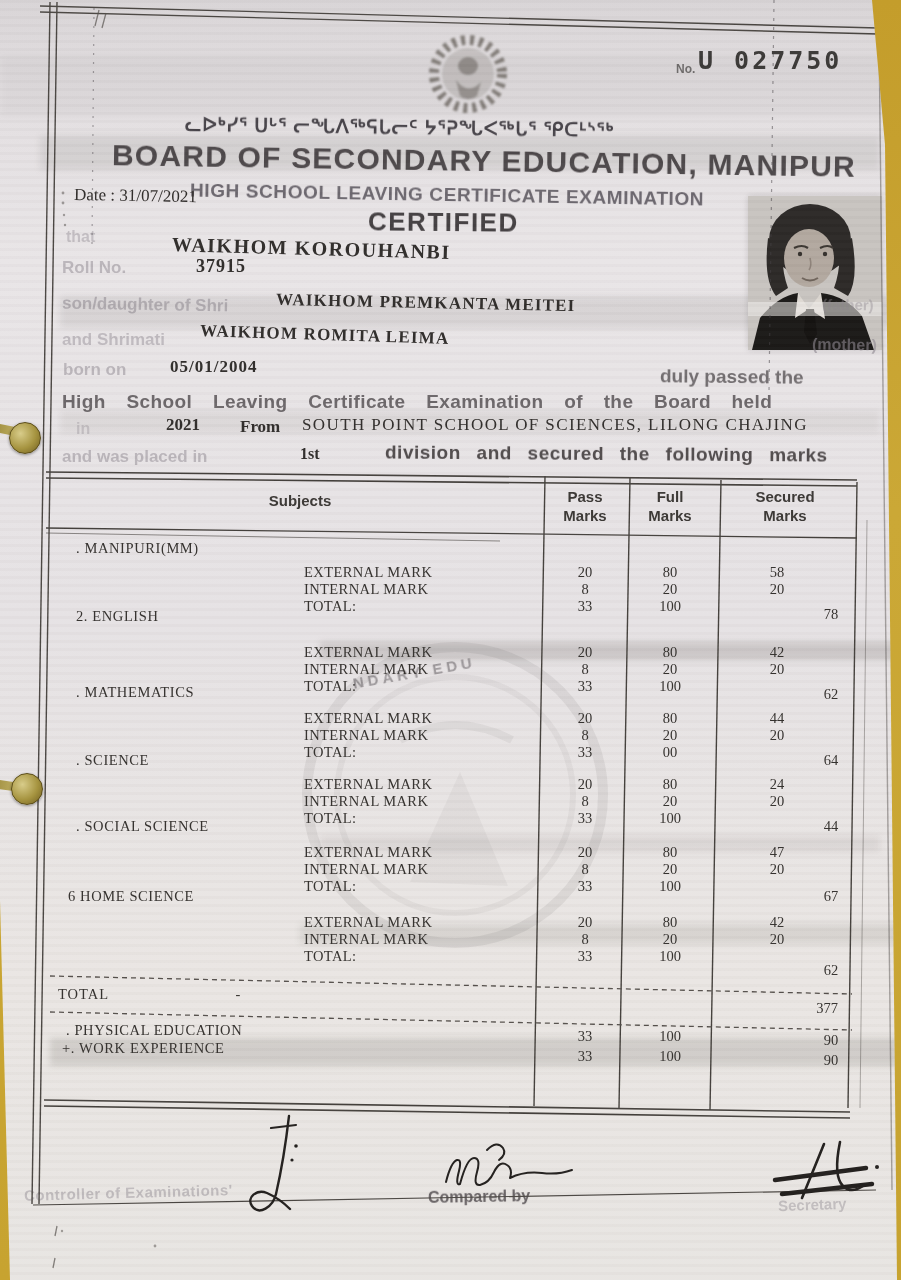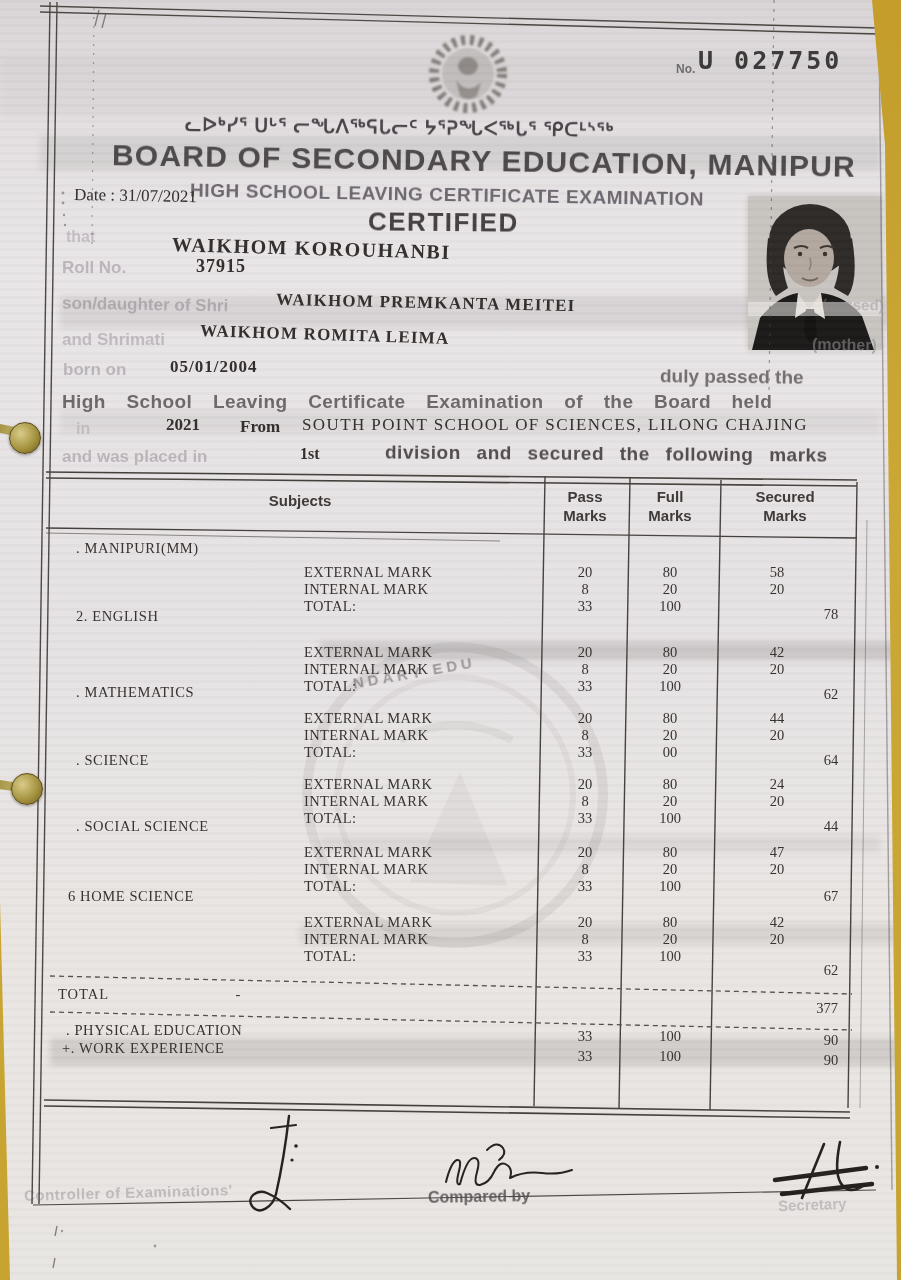--- a/index.html
+++ b/index.html
@@ -86,21 +86,21 @@
     <div class="abs" style="left:368px;top:207px;font-size:26px;font-weight:bold;letter-spacing:1.5px;color:#444042;transform:rotate(.5deg);filter:blur(.5px);">CERTIFIED</div>
 
     <span class="abs pre" style="left:66px;top:228px;font-size:16px;opacity:.4;">that</span>
     <span class="abs typ" style="left:172px;top:237px;font-size:20px;font-weight:bold;letter-spacing:1.5px;transform:rotate(1.6deg);">WAIKHOM KOROUHANBI</span>
 
     <span class="abs pre" style="left:62px;top:258px;font-size:17px;opacity:.5;">Roll No.</span>
     <span class="abs typ" style="left:196px;top:256px;font-size:18px;font-weight:bold;letter-spacing:1px;">37915</span>
 
     <span class="abs pre" style="left:62px;top:295px;font-size:17px;opacity:.55;transform:rotate(1deg);">son/daughter of Shri</span>
     <span class="abs typ" style="left:276px;top:293px;font-size:17px;font-weight:bold;letter-spacing:1.2px;transform:rotate(1.2deg);">WAIKHOM PREMKANTA MEITEI</span>
-    <span class="abs pre" style="left:822px;top:296px;font-size:15px;opacity:.4;transform:rotate(1deg);z-index:3;">(passed)</span>
+    <span class="abs pre" style="left:822px;top:296px;font-size:15px;opacity:.4;transform:rotate(1deg);z-index:3;">(father)</span>
 
     <span class="abs pre" style="left:62px;top:330px;font-size:17px;opacity:.45;">and Shrimati</span>
     <span class="abs typ" style="left:200px;top:325px;font-size:17px;font-weight:bold;letter-spacing:1.2px;transform:rotate(1.8deg);">WAIKHOM ROMITA LEIMA</span>
     <span class="abs pre" style="left:812px;top:336px;font-size:16px;opacity:.6;transform:rotate(1deg);z-index:3;">(mother)</span>
 
     <span class="abs pre" style="left:63px;top:360px;font-size:17px;opacity:.5;">born on</span>
     <span class="abs typ" style="left:170px;top:357px;font-size:17px;font-weight:bold;letter-spacing:1px;">05/01/2004</span>
     <span class="abs" style="left:660px;top:366px;font-size:19px;font-weight:bold;color:rgba(85,80,82,.8);transform:rotate(.6deg);filter:blur(.35px);">duly passed the</span>
 
     <div class="abs" style="left:62px;top:391px;width:812px;font-size:19px;font-weight:bold;word-spacing:15px;letter-spacing:.4px;color:rgba(80,76,78,.82);filter:blur(.4px);white-space:nowrap;">High School Leaving Certificate Examination of the Board held</div>

